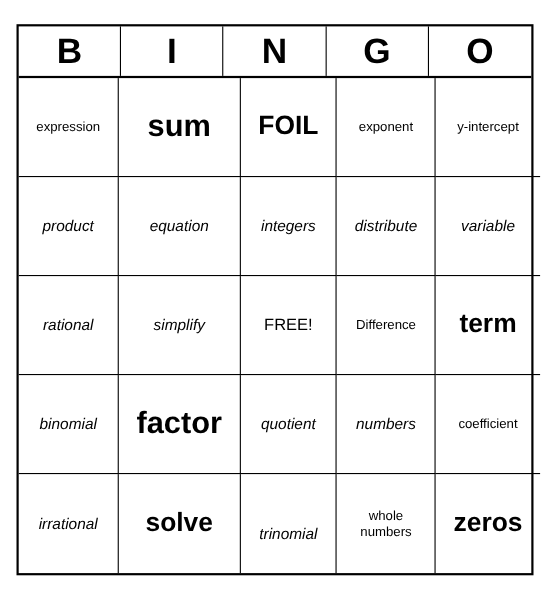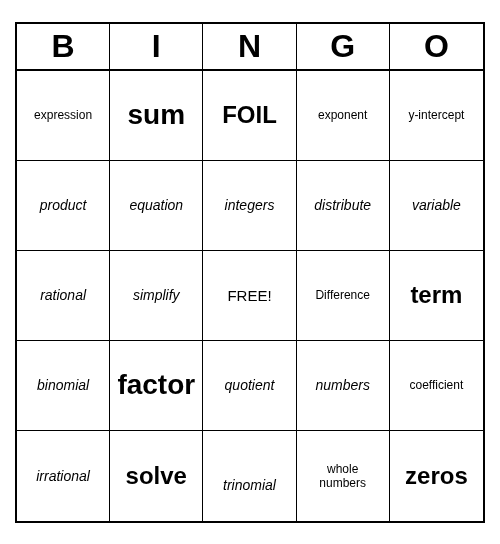--- a/index.html
+++ b/index.html
@@ -48,21 +48,21 @@
       grid-template-rows: repeat(5, 90px);
     }
 
     .bingo-cell {
       border-right: 1px solid #000;
       border-bottom: 1px solid #000;
       display: flex;
       align-items: center;
       justify-content: center;
       text-align: center;
-      padding: 4px;
+      padding: 16px;
     }
 
     .bingo-cell:nth-child(5n) {
       border-right: none;
     }
 
     .bingo-cell:nth-child(n+21) {
       border-bottom: none;
     }
 

